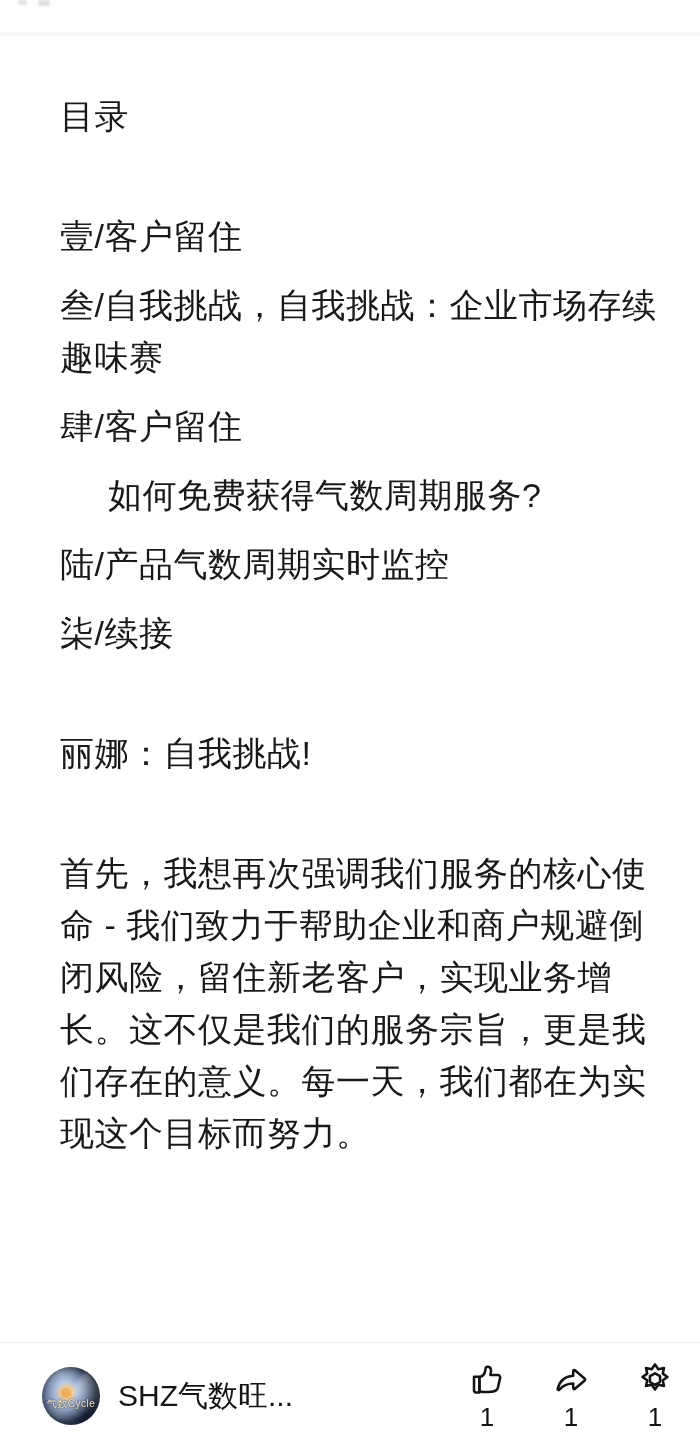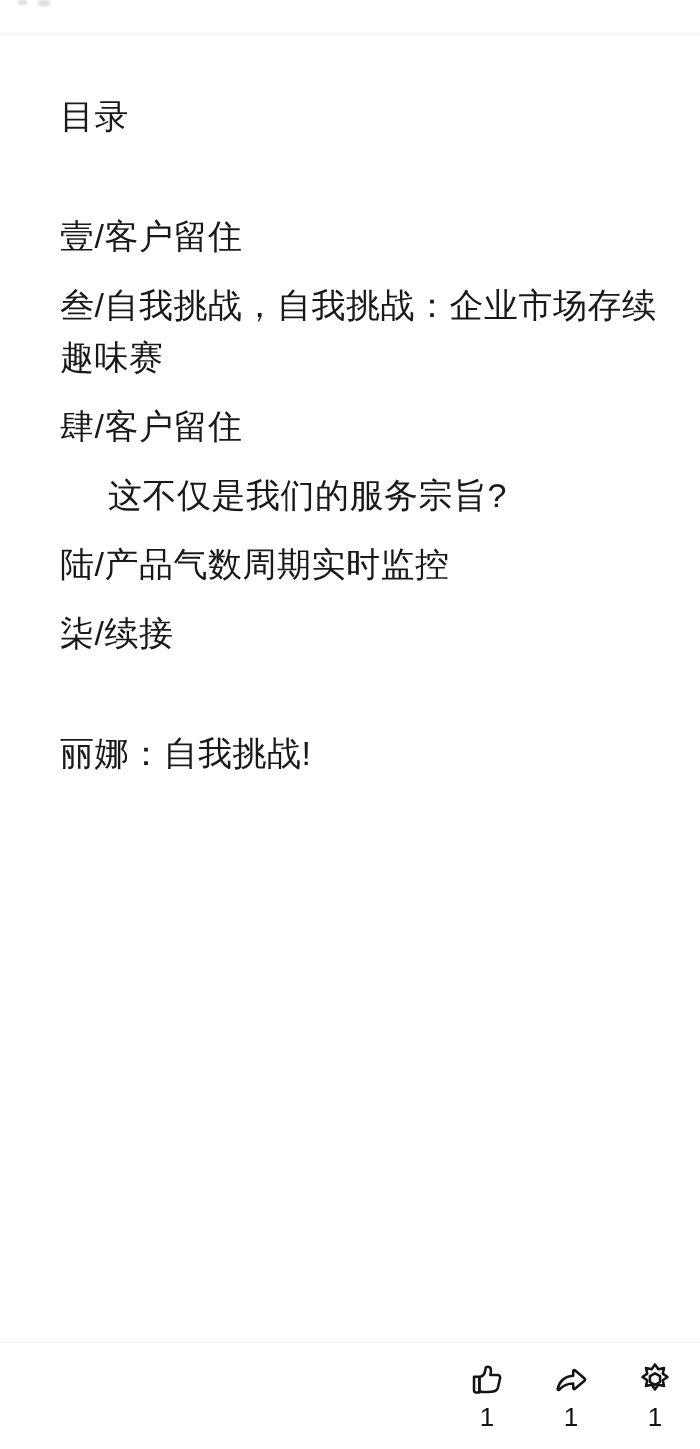--- a/index.html
+++ b/index.html
@@ -79,33 +79,40 @@
 
 <div class="remnant r1"></div>
 <div class="remnant r2"></div>
 <div class="top-divider"></div>
 
 <div class="article">
   <p class="toc-title">目录</p>
   <p class="gap-before">壹/客户留住</p>
   <p>叁/自我挑战，自我挑战：企业市场存续趣味赛</p>
   <p>肆/客户留住</p>
-  <p class="indent">这不仅是我们的服务宗旨?</p>
+  <p class="indent">如何免费获得气数周期服务?</p>
   <p>陆/产品气数周期实时监控</p>
   <p>柒/续接</p>
   <p class="gap-before">丽娜：自我挑战!</p>
+  <p class="gap-before">首先，我想再次强调我们服务的核心使命 - 我们致力于帮助企业和商户规避倒闭风险，留住新老客户，实现业务增长。这不仅是我们的服务宗旨，更是我们存在的意义。每一天，我们都在为实现这个目标而努力。</p>
 </div>
 
 <div class="watermark">
   <span class="wm-big">家在</span>
   <span class="wm-badge">深圳</span>
   <span class="wm-small">bbs.szhome.com</span>
 </div>
 
 <div class="footer">
+  <div class="account">
+    <div class="avatar">
+      <span class="avatar-text">气数Cycle</span>
+    </div>
+    <div class="account-name">SHZ气数旺...</div>
+  </div>
 
   <div class="actions">
 
     <div class="action">
       <span class="icon">
         <svg viewBox="0 0 24 24" fill="none" stroke="#141414" stroke-width="1.6" stroke-linejoin="round" stroke-linecap="round">
           <path d="M3.8 10.6h3.4v9.9H5c-.7 0-1.2-.5-1.2-1.2v-8.7z"></path>
           <path d="M7.2 19.7V10.8l1-.4c1.4-.6 2.4-1.9 2.6-3.3l.3-1.8c.1-.7.7-1.1 1.3-1.1 1.1 0 2 .9 2.1 2.1.1 1-.1 2.1-.4 3.2h4.7c1 0 1.7.9 1.5 1.8l-1.4 6.1c-.2.7-.6 1.4-1.2 1.8-1.6 1.1-7.4 1.5-10.5.5z"></path>
         </svg>
       </span>

